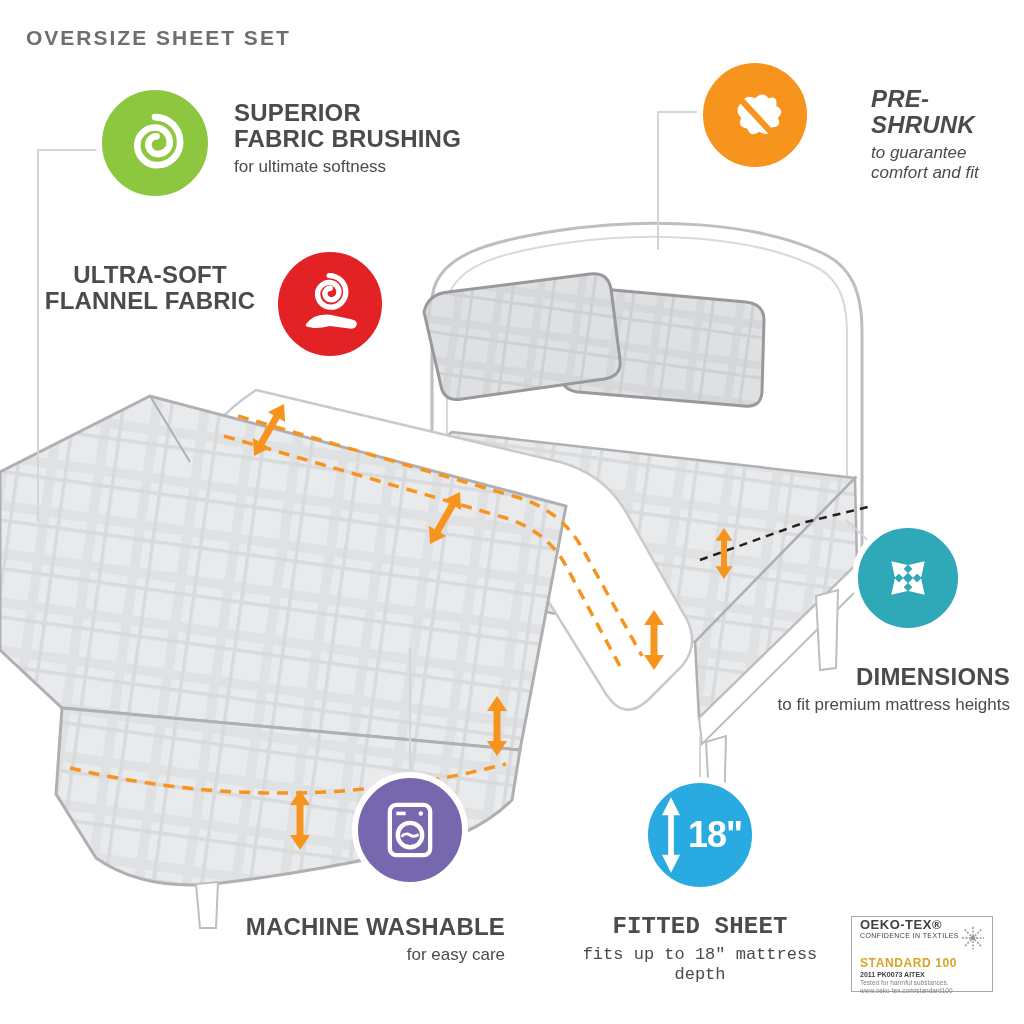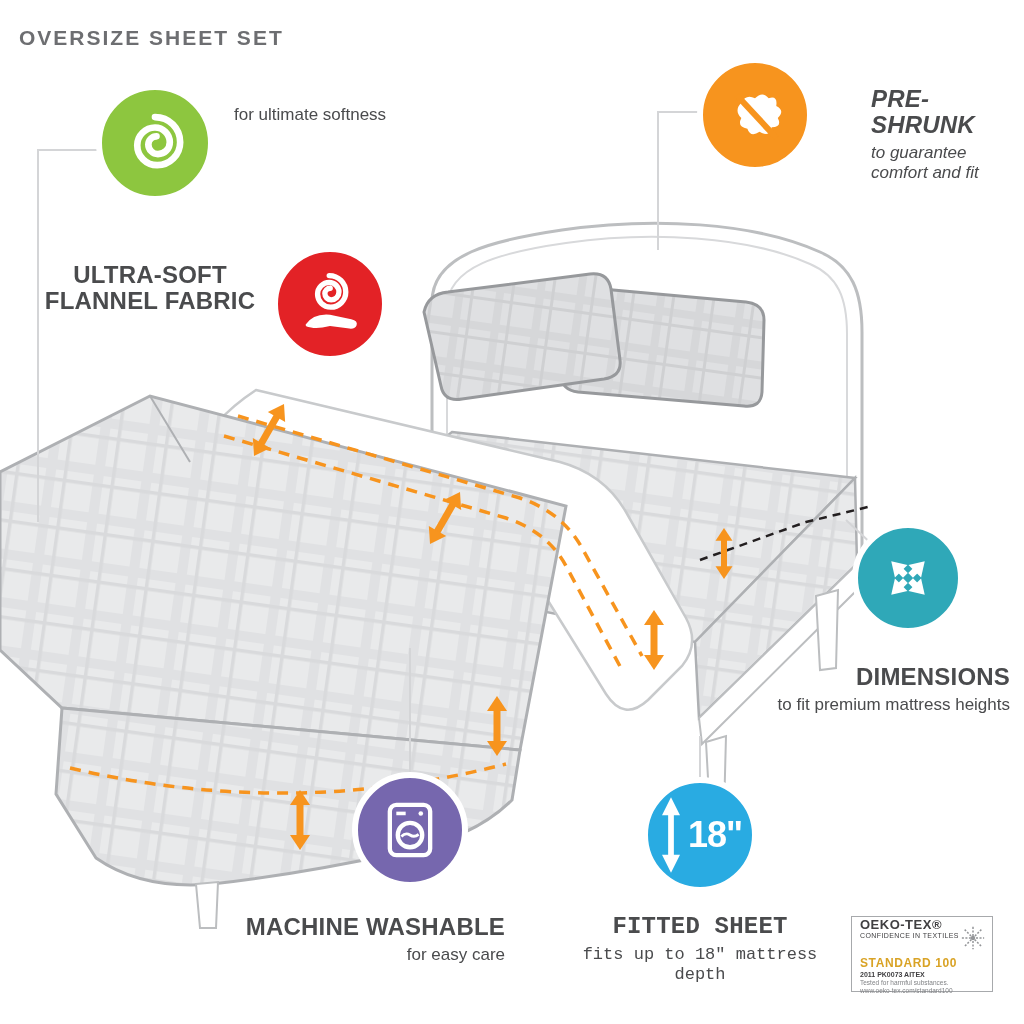--- a/index.html
+++ b/index.html
@@ -1,19 +1,19 @@
 <!DOCTYPE html>
 <html><head>
 <meta charset="utf-8">
 <style>
   * { margin:0; padding:0; box-sizing:border-box; }
   html,body { width:1024px; height:1024px; background:#fff; font-family:"Liberation Sans", sans-serif; }
   .stage { position:absolute; left:0; top:0; width:1024px; height:1024px; background:#fff; overflow:hidden; }
 
-  .page-title { position:absolute; left:19px; top:26px; font-size:21px; font-weight:bold;
+  .page-title { position:absolute; left:26px; top:26px; font-size:21px; font-weight:bold;
                 color:#6D6E71; letter-spacing:2px; }
 
   .bed-art { position:absolute; left:0; top:0; width:1024px; height:1024px; }
 
   .badge { position:absolute; border-radius:50%; border:6px solid #fff;
            display:flex; align-items:center; justify-content:center; }
   .badge svg { display:block; }
   .b-green  { left:96px;  top:84px;  width:118px; height:118px; background:#8DC63F; }
   .b-red    { left:272px; top:246px; width:116px; height:116px; background:#E32226; }
   .b-orange { left:697px; top:57px;  width:116px; height:116px; background:#F7941E; }
@@ -177,20 +177,24 @@
   <div class="badge b-blue">
     <svg class="depth-arrow" viewBox="0 0 30 100">
       <line x1="15" y1="24" x2="15" y2="76" stroke="#fff" stroke-width="7"></line>
       <polygon points="15,4 4,26 26,26" fill="#fff"></polygon>
       <polygon points="15,96 4,74 26,74" fill="#fff"></polygon>
     </svg>
     <span class="badge-18">18"</span>
   </div>
 
   <div class="feature-text t-brushing">
+    <div class="f-title">
+      <span class="line">SUPERIOR</span>
+      <span class="line">FABRIC BRUSHING</span>
+    </div>
     <div class="f-sub">for ultimate softness</div>
   </div>
 
   <div class="feature-text t-flannel">
     <div class="f-title">
       <span class="line">ULTRA-SOFT</span>
       <span class="line">FLANNEL FABRIC</span>
     </div>
   </div>
 

